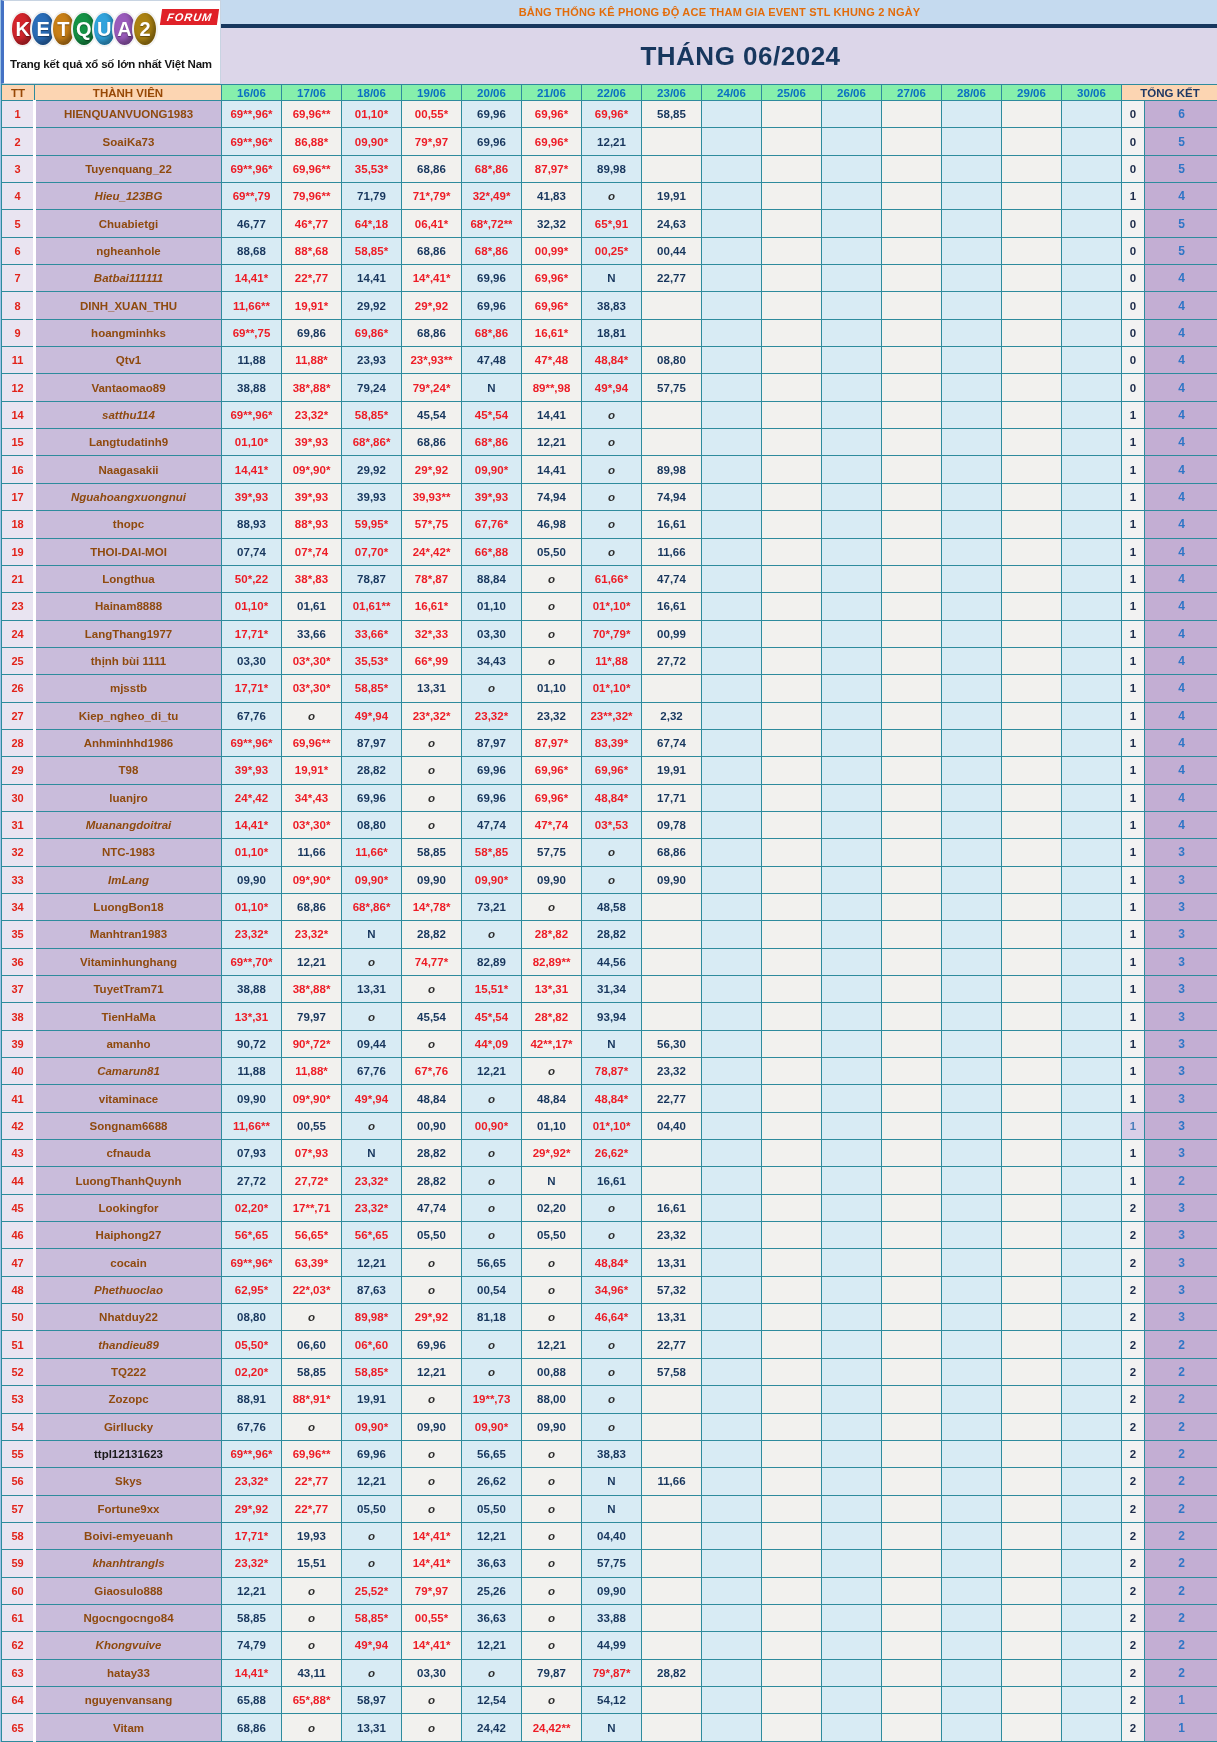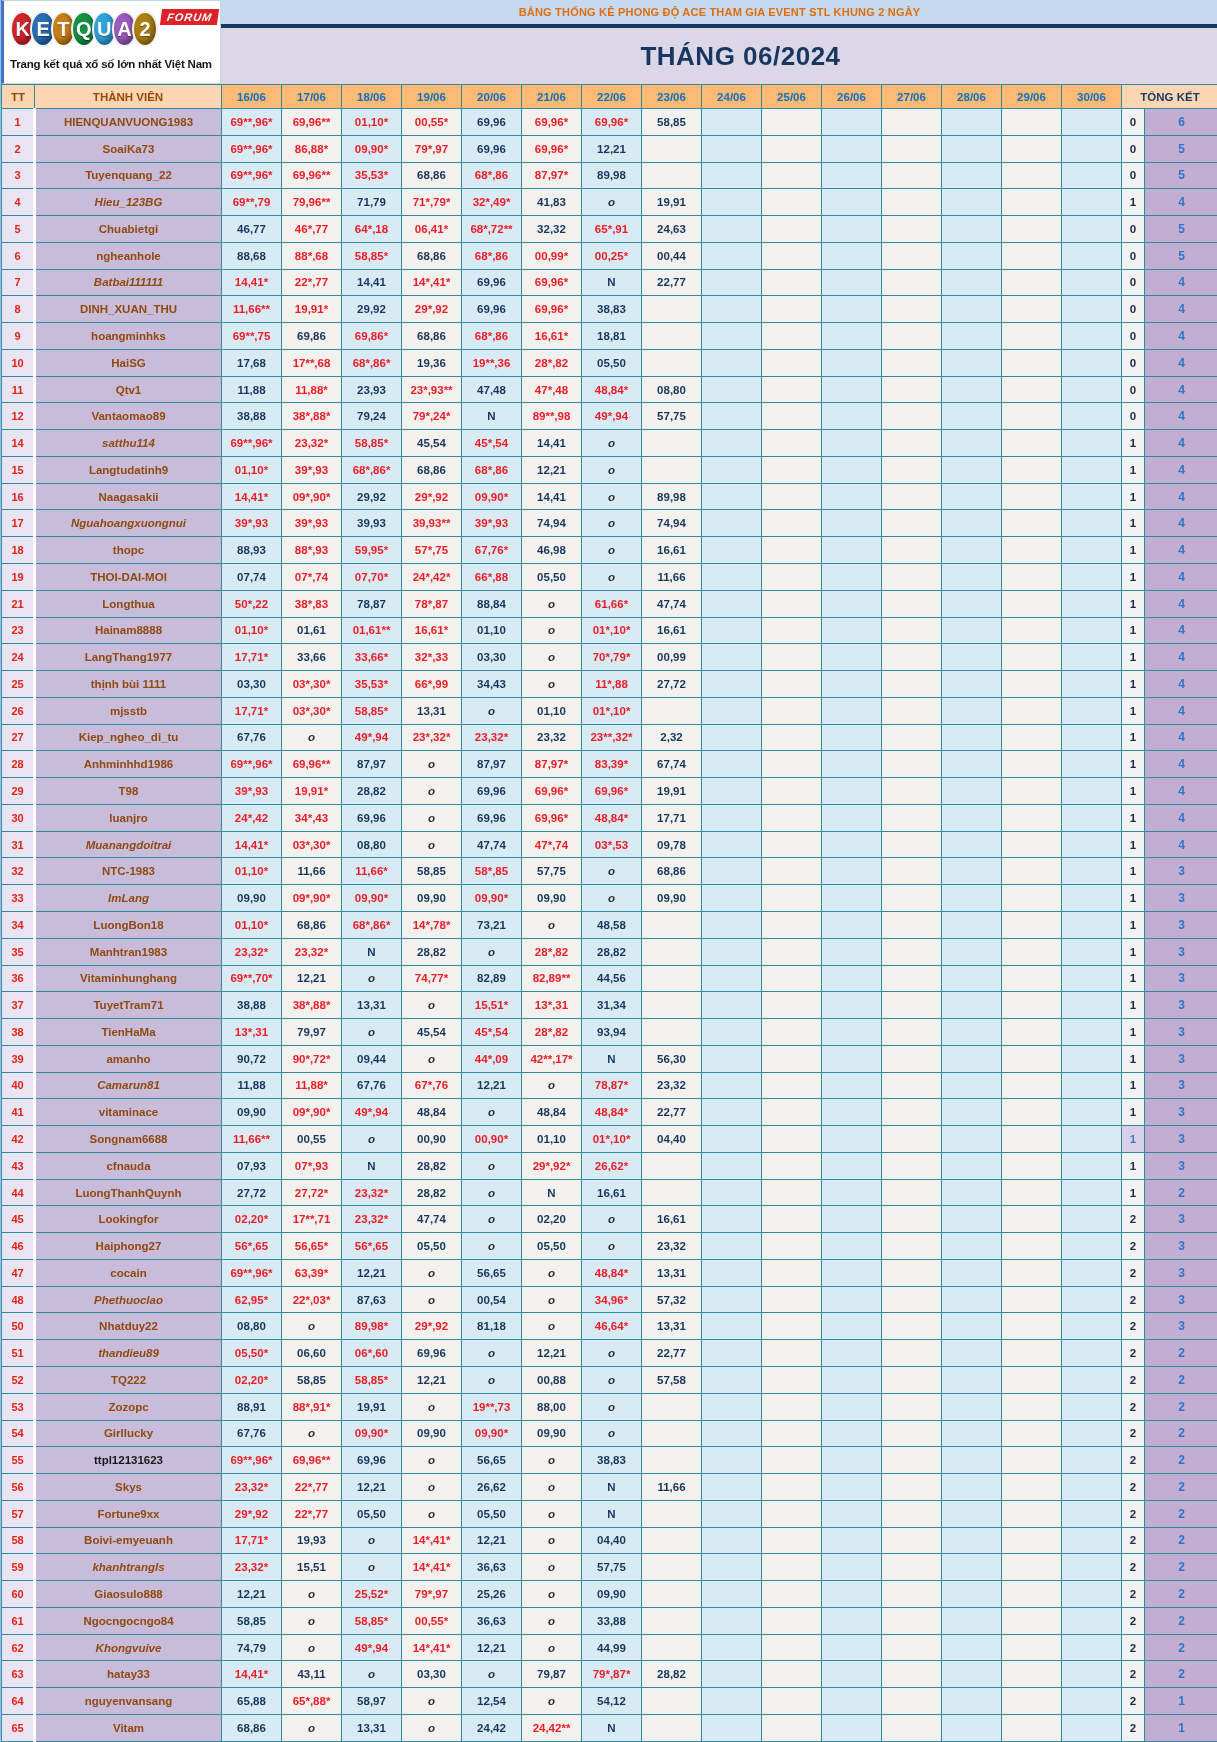--- a/index.html
+++ b/index.html
@@ -44,25 +44,25 @@
   .band2 {
     flex:1; background:#dcd6e9; color:#17375e; font-weight:bold; font-size:26px;
     display:flex; align-items:center; justify-content:center; letter-spacing:.5px;padding-left:42px;
   }
   
   table.board { border-collapse:collapse; table-layout:fixed; width:1217px; height:1658px; }
   .board th, .board td {
     border:1.5px solid #2e8b9d; padding:0; text-align:center; vertical-align:middle;
     overflow:hidden; white-space:nowrap;
   }
-  .board thead tr { height:24px; }
+  .board thead tr { height:16px; }
   .th-tt, .th-member, .th-summary { background:#fcd5b2; font-weight:bold; font-size:11.5px; }
   .th-tt, .th-member { color:#974806; }
   .th-summary { color:#1f3864; }
-  .th-date { background:#fdba74; color:#0b6fc2; font-weight:bold; font-size:11.5px; }
+  .th-date { background:#86efac; color:#0b6fc2; font-weight:bold; font-size:11.5px; }
   td.tt  { background:#e9e4f1; color:#e2231a; font-weight:bold; font-size:11px; }
   td.member {
     background:#c9bcdb; color:#8f4a0e; font-weight:bold; font-size:11.5px;
     border-left:3px solid #ffffff;
   }
   td.member.it { font-style:italic; }
   td.member.dark { color:#1a1a1a; }
   td.val { font-weight:bold; font-size:11.5px; }
   td.c0 { background:#d8ebf4; }
   td.c1 { background:#f2f1ee; }
@@ -332,41 +332,20 @@
           <td class="val c1 "></td>
           <td class="val c0 "></td>
           <td class="val c1 "></td>
           <td class="val c0 "></td>
           <td class="val c1 "></td>
           <td class="val c0 "></td>
           <td class="tk1">0</td>
           <td class="tk2">4</td>
         </tr>
         <tr>
-          <td class="tt">10</td>
-          <td class="member">HaiSG</td>
-          <td class="val c0 navy">17,68</td>
-          <td class="val c1 red">17**,68</td>
-          <td class="val c0 red">68*,86*</td>
-          <td class="val c1 navy">19,36</td>
-          <td class="val c0 red">19**,36</td>
-          <td class="val c1 red">28*,82</td>
-          <td class="val c0 navy">05,50</td>
-          <td class="val c1 "></td>
-          <td class="val c0 "></td>
-          <td class="val c1 "></td>
-          <td class="val c0 "></td>
-          <td class="val c1 "></td>
-          <td class="val c0 "></td>
-          <td class="val c1 "></td>
-          <td class="val c0 "></td>
-          <td class="tk1">0</td>
-          <td class="tk2">4</td>
-        </tr>
-        <tr>
           <td class="tt">11</td>
           <td class="member">Qtv1</td>
           <td class="val c0 navy">11,88</td>
           <td class="val c1 red">11,88*</td>
           <td class="val c0 navy">23,93</td>
           <td class="val c1 red">23*,93**</td>
           <td class="val c0 navy">47,48</td>
           <td class="val c1 red">47*,48</td>
           <td class="val c0 red">48,84*</td>
           <td class="val c1 navy">08,80</td>

